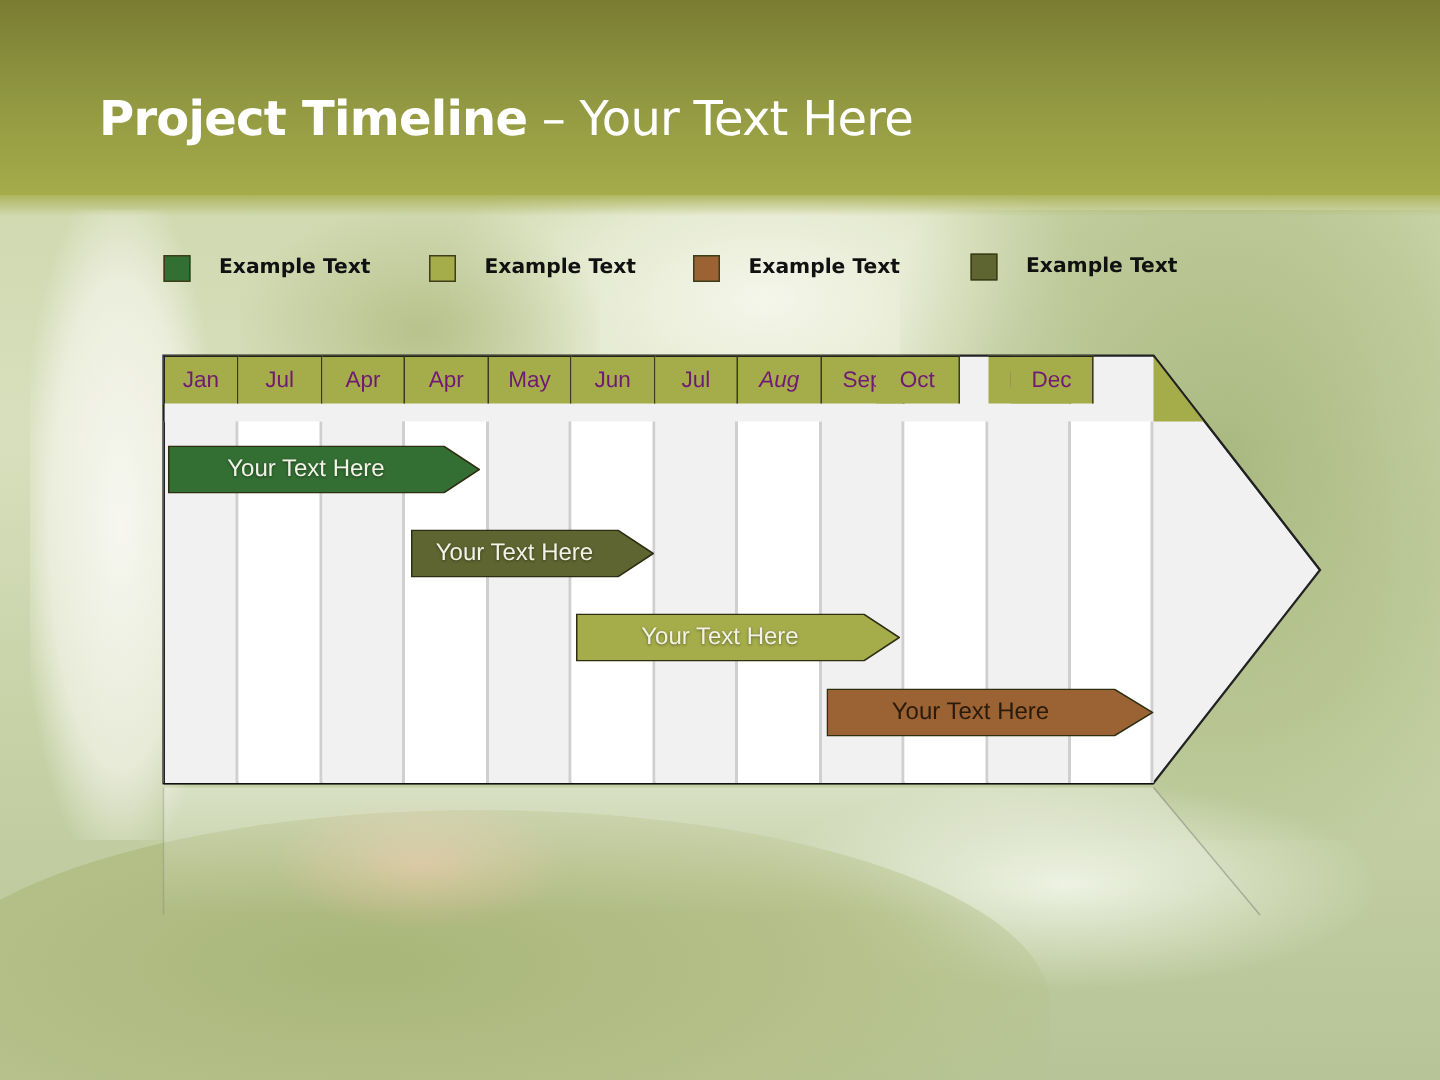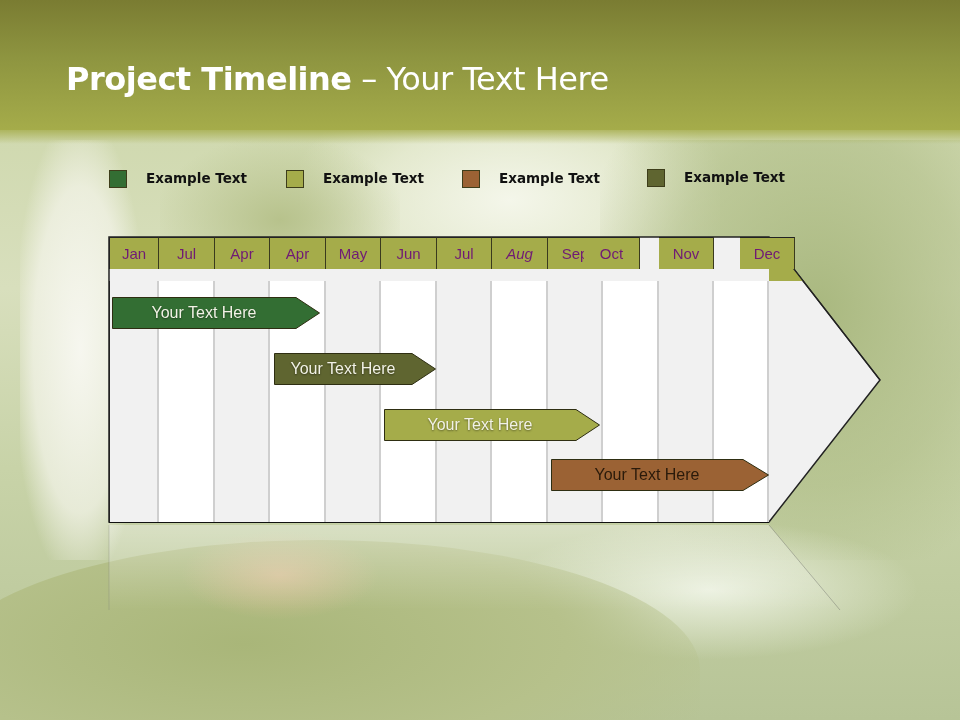--- a/index.html
+++ b/index.html
@@ -132,21 +132,21 @@
       <div class="month-head" style="left: 437px; width: 55px;">Jul</div>
       <div class="month-col" style="left: 492px; width: 56px; background: rgb(255, 255, 255);"></div>
       <div class="month-head" style="left: 492px; width: 56px; font-style: italic;">Aug</div>
       <div class="month-col" style="left: 548px; width: 55px; background: rgb(241, 241, 241);"></div>
       <div class="month-head" style="left: 548px; width: 55px;">Sep</div>
       <div class="month-col" style="left: 603px; width: 56px; background: rgb(255, 255, 255);"></div>
       <div class="month-head" style="left: 584px; width: 56px;">Oct</div>
       <div class="month-col" style="left: 659px; width: 55px; background: rgb(241, 241, 241);"></div>
       <div class="month-head" style="left: 659px; width: 55px;">Nov</div>
       <div class="month-col" style="left: 714px; width: 55px; background: rgb(255, 255, 255);"></div>
-      <div class="month-head" style="left: 740px; width: 55px;">Dec</div>
+      <div class="month-head" style="left: 674px; width: 55px;">Dec</div>
     </div>
   <div id="tasks">
       <div class="task" style="left: 112px; top: 297px; width: 208px; padding-right: 24px; box-sizing: border-box; color: rgb(242, 242, 230);">
         <svg width="208" height="32">
           <polygon points="0.5,0.5 184,0.5 207.5,16 184,31.5 0.5,31.5" fill="#336e33" stroke="#2e2e12" stroke-width="1"></polygon>
         </svg>
         <span>Your  Text Here</span>
       </div>
       <div class="task" style="left: 274px; top: 353px; width: 162px; padding-right: 24px; box-sizing: border-box; color: rgb(242, 242, 230);">
         <svg width="162" height="32">

